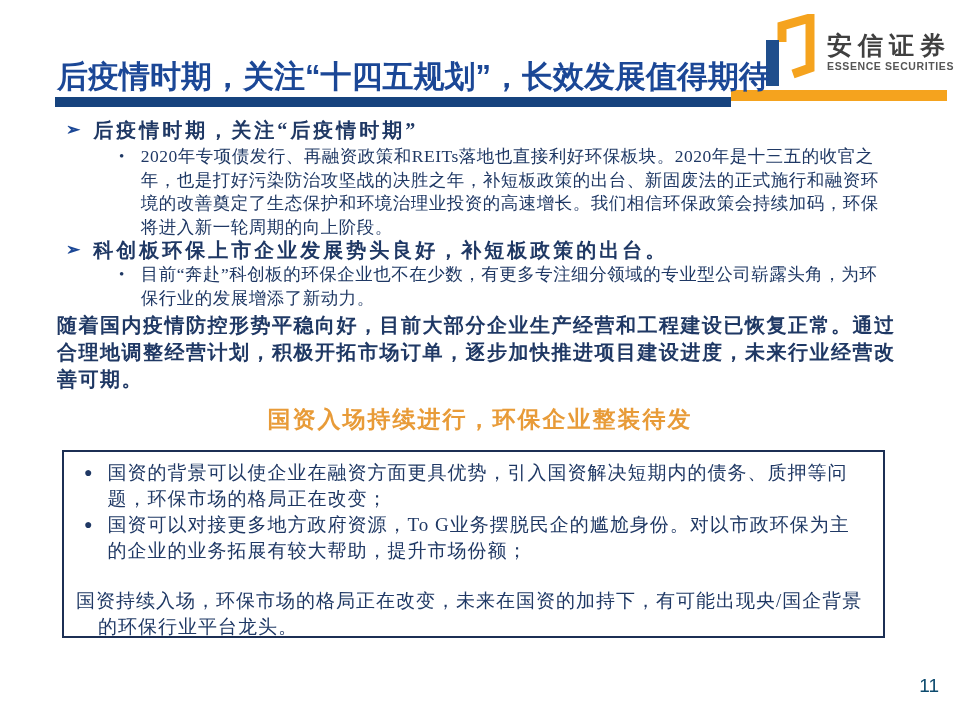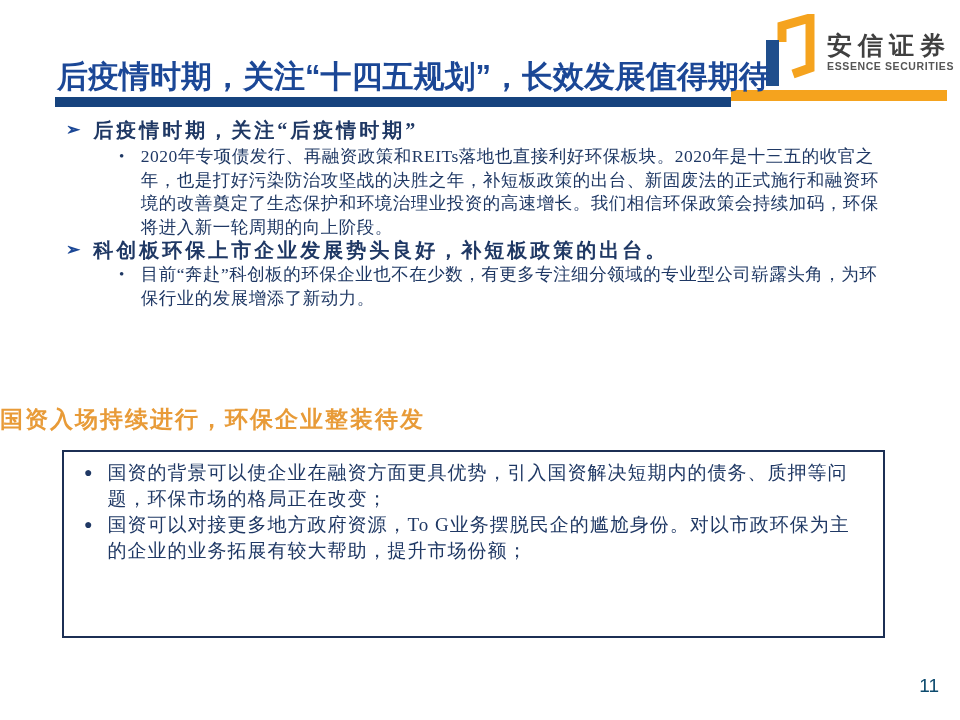--- a/index.html
+++ b/index.html
@@ -62,21 +62,21 @@
   #sec1-bullet { top:145px; }
   #sec2-bullet { top:263px; }
 
   .bold-para {
     position:absolute; left:57px; top:312px; width:850px;
     color:#1F3864; font-weight:bold; font-size:20px; line-height:27px;
     letter-spacing:1.5px; margin:0;
   }
 
   .highlight-heading {
-    position:absolute; left:0; top:404px; width:960px; 
+    position:absolute; left:0; top:404px; width:960px; text-align:center;
     color:#E89B38; font-weight:bold; font-size:23px; letter-spacing:2px;
     margin:0;
   }
 
   .info-box {
     position:absolute; left:62px; top:450px; width:823px; height:188px;
     border:2px solid #1C2F54; box-sizing:border-box;
     padding:8px 16px 6px 12px;
   }
   .box-bullet {
@@ -127,30 +127,32 @@
 
   <div class="sec-heading" id="sec2-heading">
     <span class="arrow">➢</span>
     <span>科创板环保上市企业发展势头良好，补短板政策的出台。</span>
   </div>
   <div class="sub-bullet" id="sec2-bullet">
     <span class="dot">•</span>
     <span>目前“奔赴”科创板的环保企业也不在少数，有更多专注细分领域的专业型公司崭露头角，为环保行业的发展增添了新动力。</span>
   </div>
 
+  <p class="bold-para">随着国内疫情防控形势平稳向好，目前大部分企业生产经营和工程建设已恢复正常。通过合理地调整经营计划，积极开拓市场订单，逐步加快推进项目建设进度，未来行业经营改善可期。</p>
 
   <h2 class="highlight-heading">国资入场持续进行，环保企业整装待发</h2>
 
   <div class="info-box">
     <div class="box-bullet">
       <span class="disc">●</span>
       <span>国资的背景可以使企业在融资方面更具优势，引入国资解决短期内的债务、质押等问题，环保市场的格局正在改变；</span>
     </div>
     <div class="box-bullet">
       <span class="disc">●</span>
       <span>国资可以对接更多地方政府资源，To G业务摆脱民企的尴尬身份。对以市政环保为主的企业的业务拓展有较大帮助，提升市场份额；</span>
     </div>
     <div class="box-spacer"></div>
+    <p class="box-para">国资持续入场，环保市场的格局正在改变，未来在国资的加持下，有可能出现央/国企背景的环保行业平台龙头。</p>
   </div>
 
   <div class="page-number">11</div>
 
 </div>
 
 </body></html>

